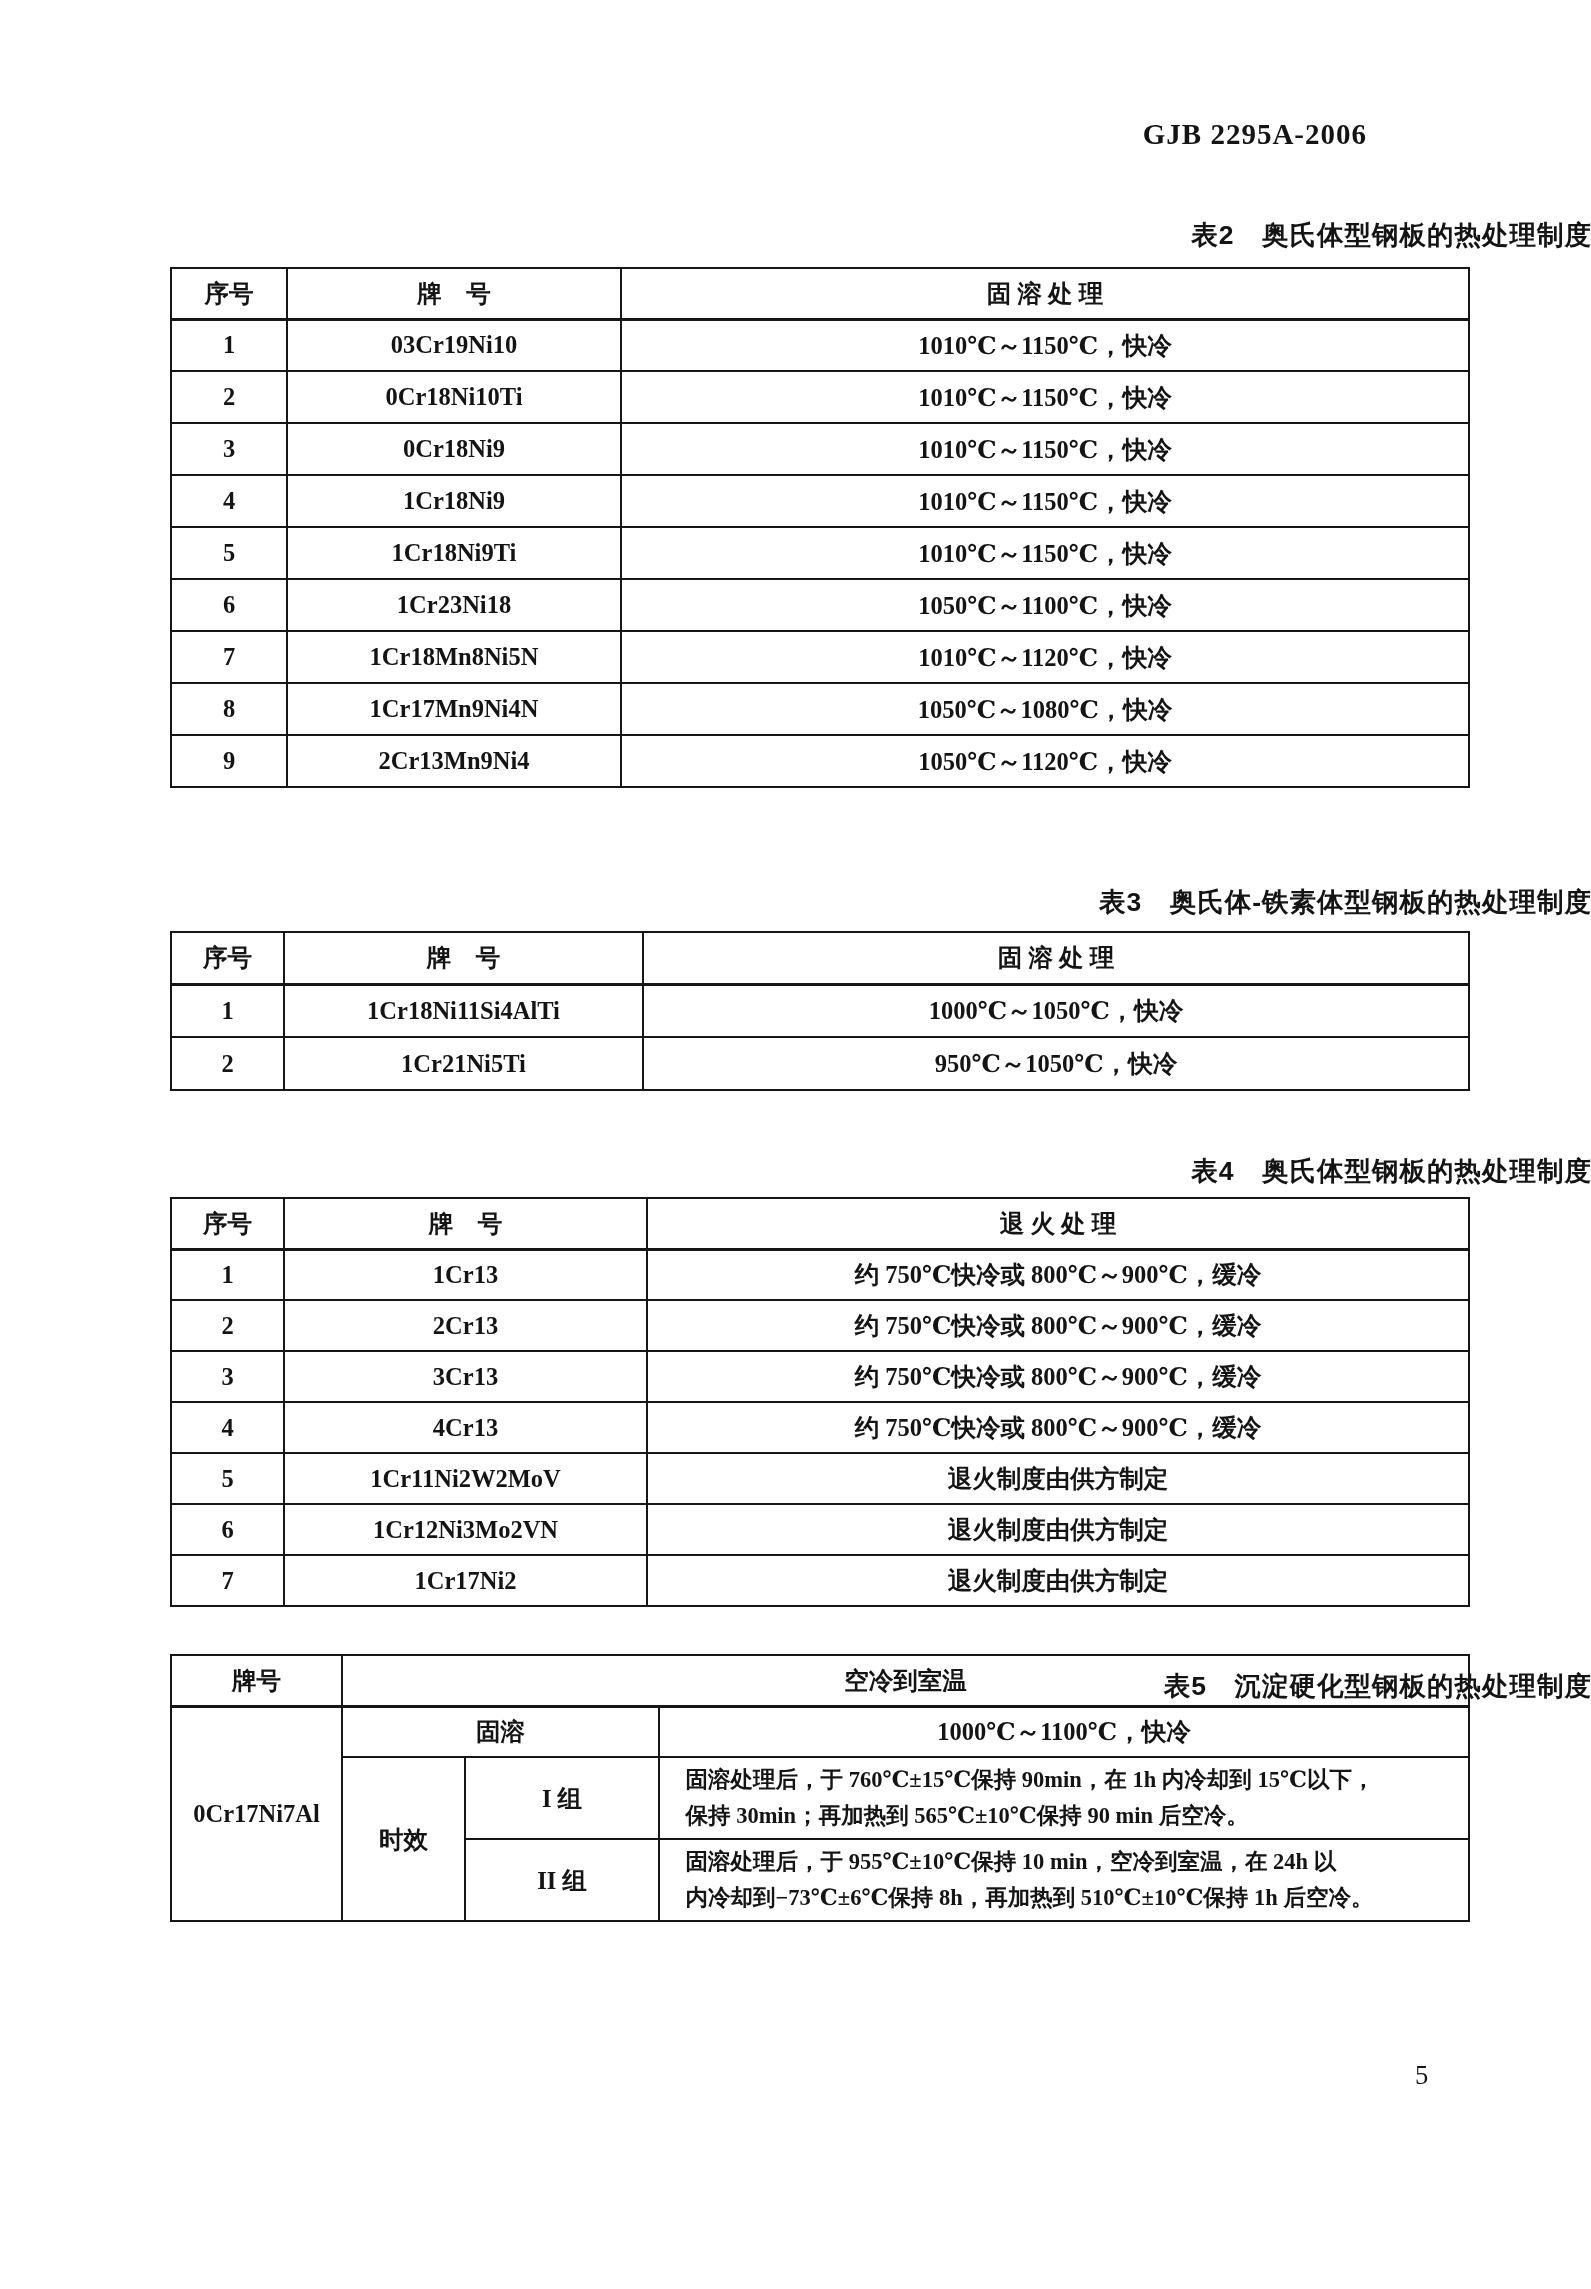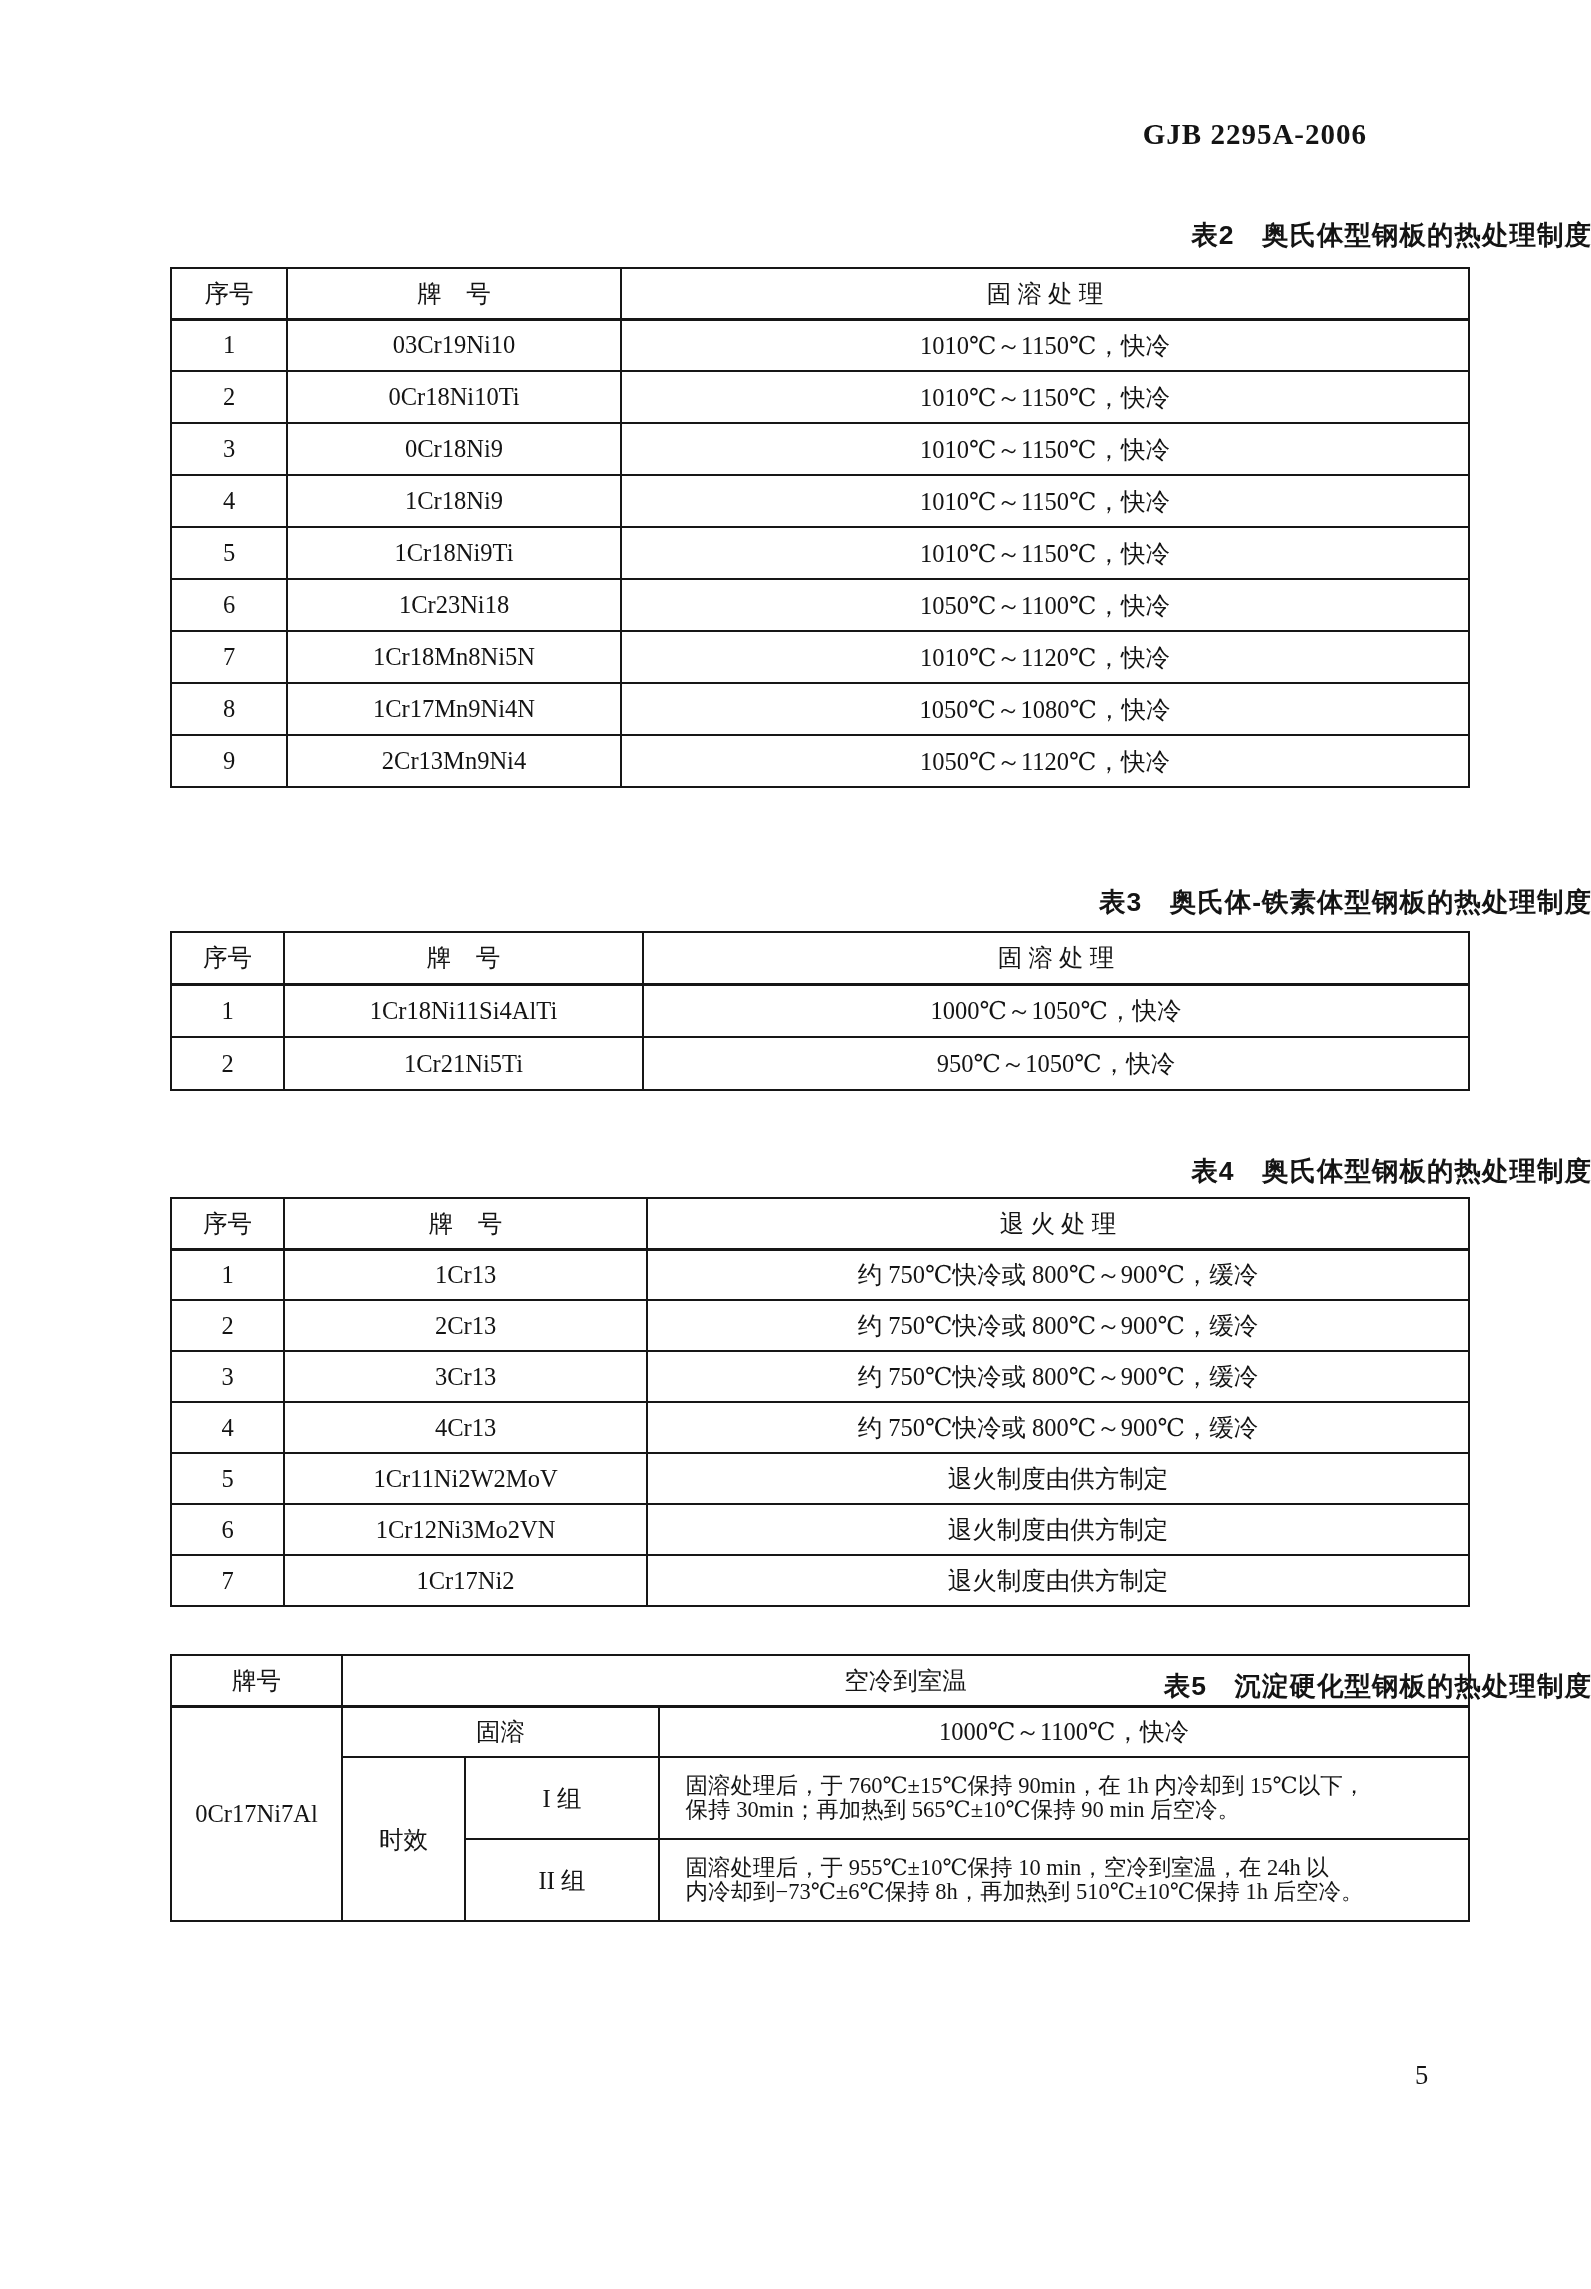--- a/index.html
+++ b/index.html
@@ -15,31 +15,32 @@
   }
   .tbl-title{
     position:absolute;left:0;width:1592px;text-align:right;
     font-family:"Liberation Sans","DejaVu Sans",sans-serif;
     font-weight:bold;font-size:26.5px;letter-spacing:1px;
   }
   table.tbl{
     position:absolute;left:170px;width:1300px;
     border-collapse:collapse;table-layout:fixed;
     border:2.9px solid #161616;
+    font-weight:bold;
   }
   table.tbl td{
     border:2px solid #161616;
     text-align:center;vertical-align:middle;
     font-size:24.5px;padding:0 3.9px;
     overflow:hidden;
   }
   table.tbl tr.hrow td{border-bottom-width:3.9px;}
   table.tbl td.long{
     text-align:left;padding:3.9px 25.5px;
-    font-size:22.5px;line-height:24px;
+    font-size:22.5px;line-height:36px;
     white-space:pre-line;
   }
   .page-num{
     position:absolute;top:2060px;left:1415px;
     font-size:26.5px;
   }
 </style>
 </head>
 <body>
 

